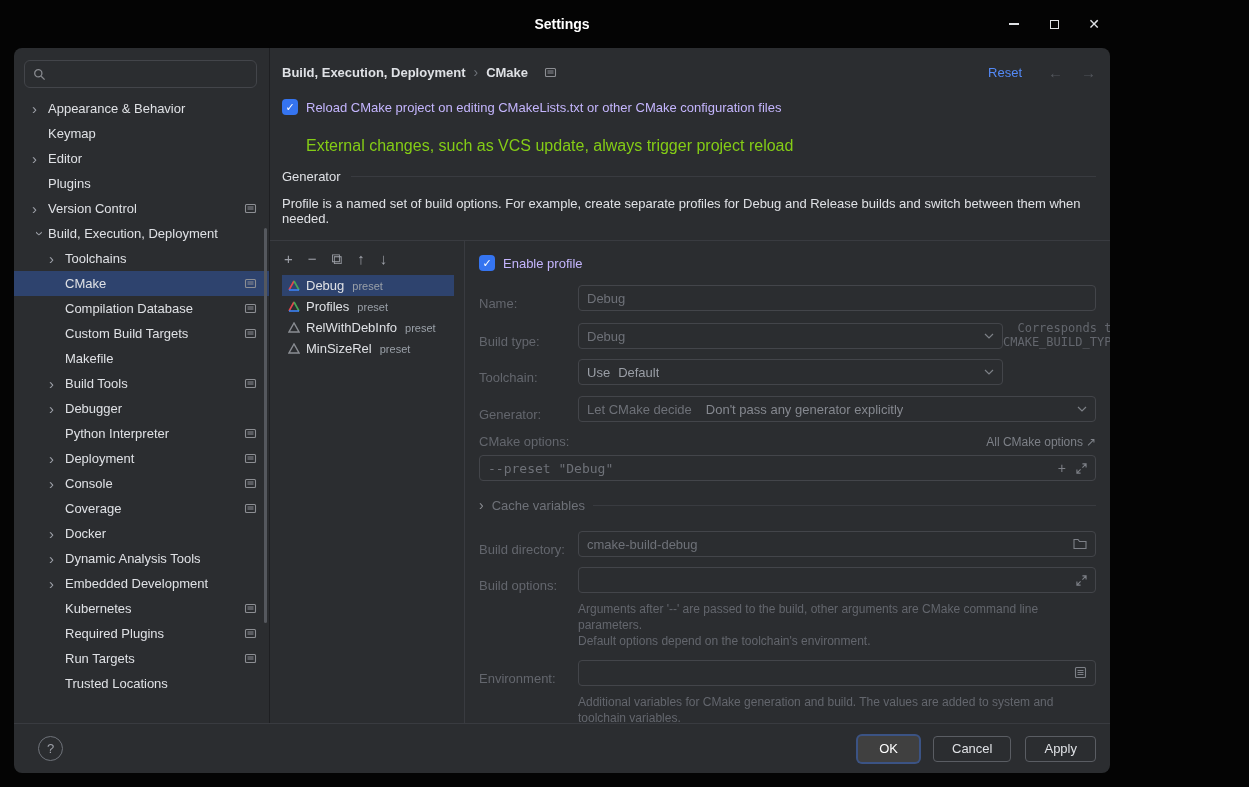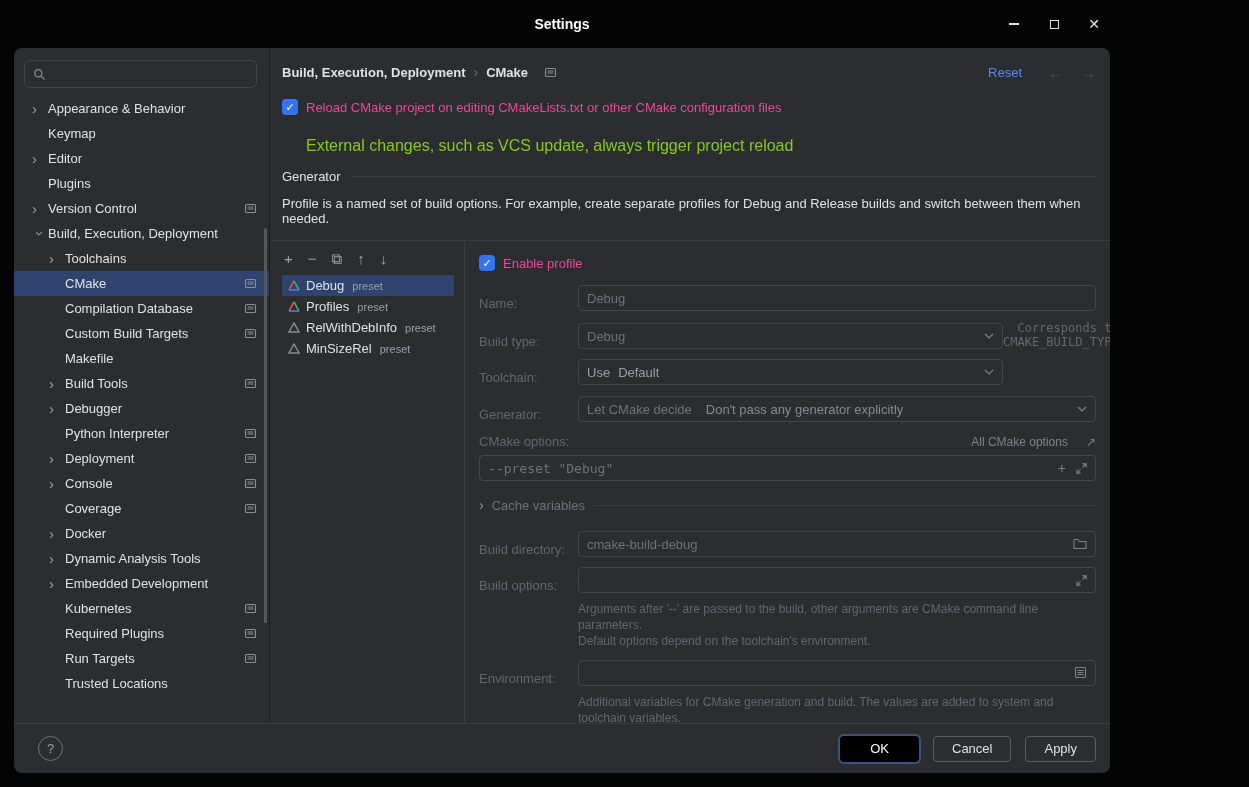--- a/index.html
+++ b/index.html
@@ -38,21 +38,21 @@
   .main-header{display:flex;align-items:center;margin:13px 14px 0 12px;height:22px}
   .breadcrumb{display:flex;align-items:center;gap:8px;font-size:13px;font-weight:600;color:#dfe1e5}
   .crumb{cursor:pointer;white-space:nowrap}
   .crumb-sep{color:#6f737a;font-weight:400;font-size:14px}
   .reset-link{margin-left:auto;color:#548af7;font-size:13px;cursor:pointer}
   .nav-arrows{display:flex;gap:18px;margin-left:26px;color:#53565c;font-size:15px}
   .nav-arrows span{cursor:pointer}
 
   .reload-row{display:flex;align-items:center;gap:8px;margin:16px 14px 0 12px}
   .checkbox{width:16px;height:16px;border-radius:4px;background:#3574f0;color:#fff;display:flex;align-items:center;justify-content:center;font-size:11px;flex:0 0 16px;cursor:pointer}
-  .cb-label{font-size:13px;color:#ec4899}
+  .cb-label{font-size:13px;color:#c4b5fd}
   .reload-help{margin:22px 14px 0 36px;font-size:16px;color:#84cc16}
 
   .profiles-header{display:flex;align-items:center;gap:10px;margin:14px 14px 0 12px;font-size:13px;color:#dfe1e5}
   .rule{flex:1;height:1px;background:#393b40}
   .profiles-desc{margin:12px 14px 0 12px;font-size:13px;color:#dfe1e5}
 
   .profiles-body{flex:1;display:flex;margin-top:14px;border-top:1px solid #393b40;min-height:0}
   .profiles-list-panel{width:195px;flex:0 0 195px;border-right:1px solid #393b40;padding:6px 10px 0 12px;display:flex;flex-direction:column}
   .profiles-toolbar{display:flex;align-items:center;gap:15px;color:#9da0a8;font-size:15px;height:22px;padding:0 2px;margin-bottom:6px}
   .tb-icon{cursor:pointer;line-height:1}
@@ -74,37 +74,37 @@
   .mono{font-family:"DejaVu Sans Mono",monospace}
   .note{flex:1;text-align:right;font-size:12px;color:#63666d;padding-right:2px}
   .toolchain-val{color:#9a9ea6}
   .toolchain-val + .toolchain-val{margin-left:8px}
   .gen-suffix{margin-left:14px;color:#85888f}
   .row-name{margin-top:14px}
   .row-buildtype{margin-top:10px}
   .row-toolchain{margin-top:10px}
   .row-generator{margin-top:11px}
   .row-optlabel{margin-top:12px;height:18px}
-  .gray-link{margin-left:auto;font-size:12px;color:#7d8087;cursor:pointer;display:inline-flex;gap:18px;align-items:center}
+  .gray-link{margin-left:auto;font-size:12px;color:#7d8087;cursor:pointer;display:inline-flex;gap:3px;align-items:center}
   .row-optfield{margin-top:6px}
   .icon-btn{margin-left:10px;display:inline-flex;align-items:center;color:#7d8087;font-size:14px;cursor:pointer;flex:0 0 auto}
   .cache-row{display:flex;align-items:center;gap:8px;color:#6e7178;font-size:13px;margin-top:16px;cursor:pointer}
   .cache-chev{font-size:14px;color:#8c8e93}
   .row-builddir{margin-top:18px}
   .row-buildopts{margin-top:10px}
   .help-block{margin-left:99px;font-size:12px;color:#63666d;line-height:1.35;margin-top:8px}
   .row-env{margin-top:10px}
   .env-help{max-width:570px}
 
   
   .dialog-footer{height:50px;flex:0 0 50px;border-top:1px solid #393b40;display:flex;align-items:center;padding:0 14px 0 24px}
   .help-circle{width:25px;height:25px;border:1.5px solid #6f737a;border-radius:50%;color:#9da0a8;display:flex;align-items:center;justify-content:center;font-size:13px;cursor:pointer}
   .footer-buttons{margin-left:auto;display:flex;gap:14px}
   .btn{height:26px;border-radius:4px;font-size:13px;display:flex;align-items:center;justify-content:center;font-family:inherit;cursor:pointer}
-  .btn-primary{background:#000000;color:#fff;border:none;padding:0 30px;box-shadow:0 0 0 2px rgba(80,130,235,.45)}
+  .btn-primary{background:#404040;color:#fff;border:none;padding:0 21px;box-shadow:0 0 0 2px rgba(80,130,235,.45)}
   .btn-secondary{background:transparent;color:#dfe1e5;border:1px solid #5a5d63;padding:0 18px}
 </style>
 </head>
 <body>
 
 <div class="stage">
 
   <div class="titlebar">
     <div class="win-title">Settings</div>
     <div class="win-controls">

